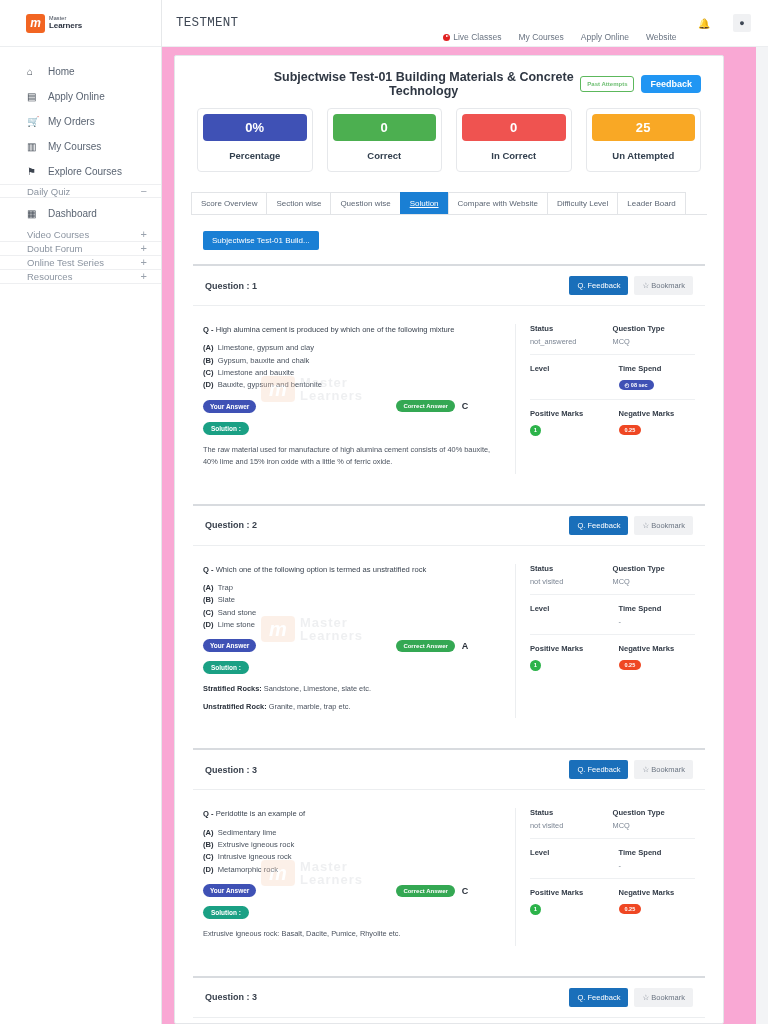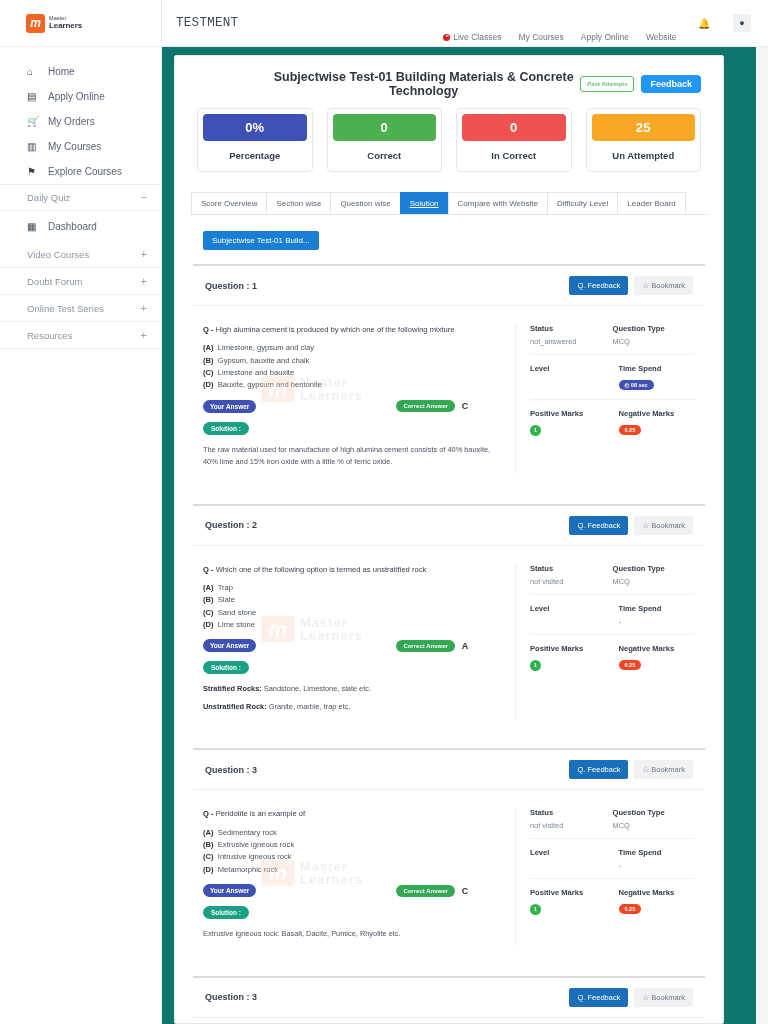--- a/index.html
+++ b/index.html
@@ -36,21 +36,21 @@
     padding-left: 27px; cursor: pointer;
   }
   .nav-ic {
     width: 14px; font-size: 10px; color: #3e4651; flex: 0 0 14px;
     display: inline-block; text-align: left;
   }
   .nav-lbl { font-size: 10px; color: #5a6472; margin-left: 7px; white-space: nowrap; }
 
   .grp {
     display: flex; align-items: center; justify-content: space-between;
-    height: 27px; padding: 0 14px 0 27px; cursor: pointer;
+    height: 14px; padding: 0 14px 0 27px; cursor: pointer;
     border-bottom: 1px solid #eeeff1;
   }
   .grp:first-of-type { border-top: 1px solid #eeeff1; }
   .grp-lbl { font-size: 9.5px; color: #8b94a0; }
   .grp-sign { font-size: 11px; color: #9aa2ad; line-height: 1; }
 
   
   .main { flex: 1 1 auto; height: 1024px; position: relative; background: #fff; }
   .topbar {
     height: 47px; display: flex; align-items: center;
@@ -75,21 +75,21 @@
   .avatar-btn {
     margin-left: 22px; margin-right: 17px; width: 18px; height: 18px;
     background: #f0f1f3; border-radius: 2px; display: flex;
     align-items: center; justify-content: center; font-size: 9px; color: #3f4855;
     cursor: pointer;
   }
 
   
   .page {
     position: absolute; left: 0; right: 0; top: 47px; bottom: 0;
-    background: #0f766e; overflow: hidden;
+    background: #f9a8d4; overflow: hidden;
   }
   .sheet {
     position: absolute; left: 12px; right: 44px; top: 8px; bottom: 0;
     background: #fff; border: 1px solid #e4e6e9;
     border-radius: 2px; overflow: hidden;
   }
   .scroll-gutter {
     position: absolute; right: 0; top: 0; bottom: 0; width: 12px; background: #f3f4f6;
   }
 
@@ -504,21 +504,21 @@
                   <span class="qnum">Question : 3</span>
                   <span class="qhead-btns">
                     <span class="btn-qfb">Q. Feedback</span>
                     <span class="btn-bm">☆ Bookmark</span>
                   </span>
                 </div>
                 <div class="qbody">
                   <div class="qleft">
                     <div class="q-text"><b>Q -</b> <span>Peridotite is an example of</span></div>
                     <div class="opts">
-                      <div class="opt"><b>(A)</b>&nbsp; <span>Sedimentary rock</span></div>
+                      <div class="opt"><b>(A)</b>&nbsp; <span>Sedimentary lime</span></div>
                       <div class="opt"><b>(B)</b>&nbsp; <span>Extrusive igneous rock</span></div>
                       <div class="opt"><b>(C)</b>&nbsp; <span>Intrusive igneous rock</span></div>
                       <div class="opt"><b>(D)</b>&nbsp; <span>Metamorphic rock</span></div>
                     </div>
                     <div class="wm">
                       <div class="wm-mark">m</div>
                       <div class="wm-txt">
                         <div class="w1">Master</div>
                         <div class="w2">Learners</div>
                       </div>

